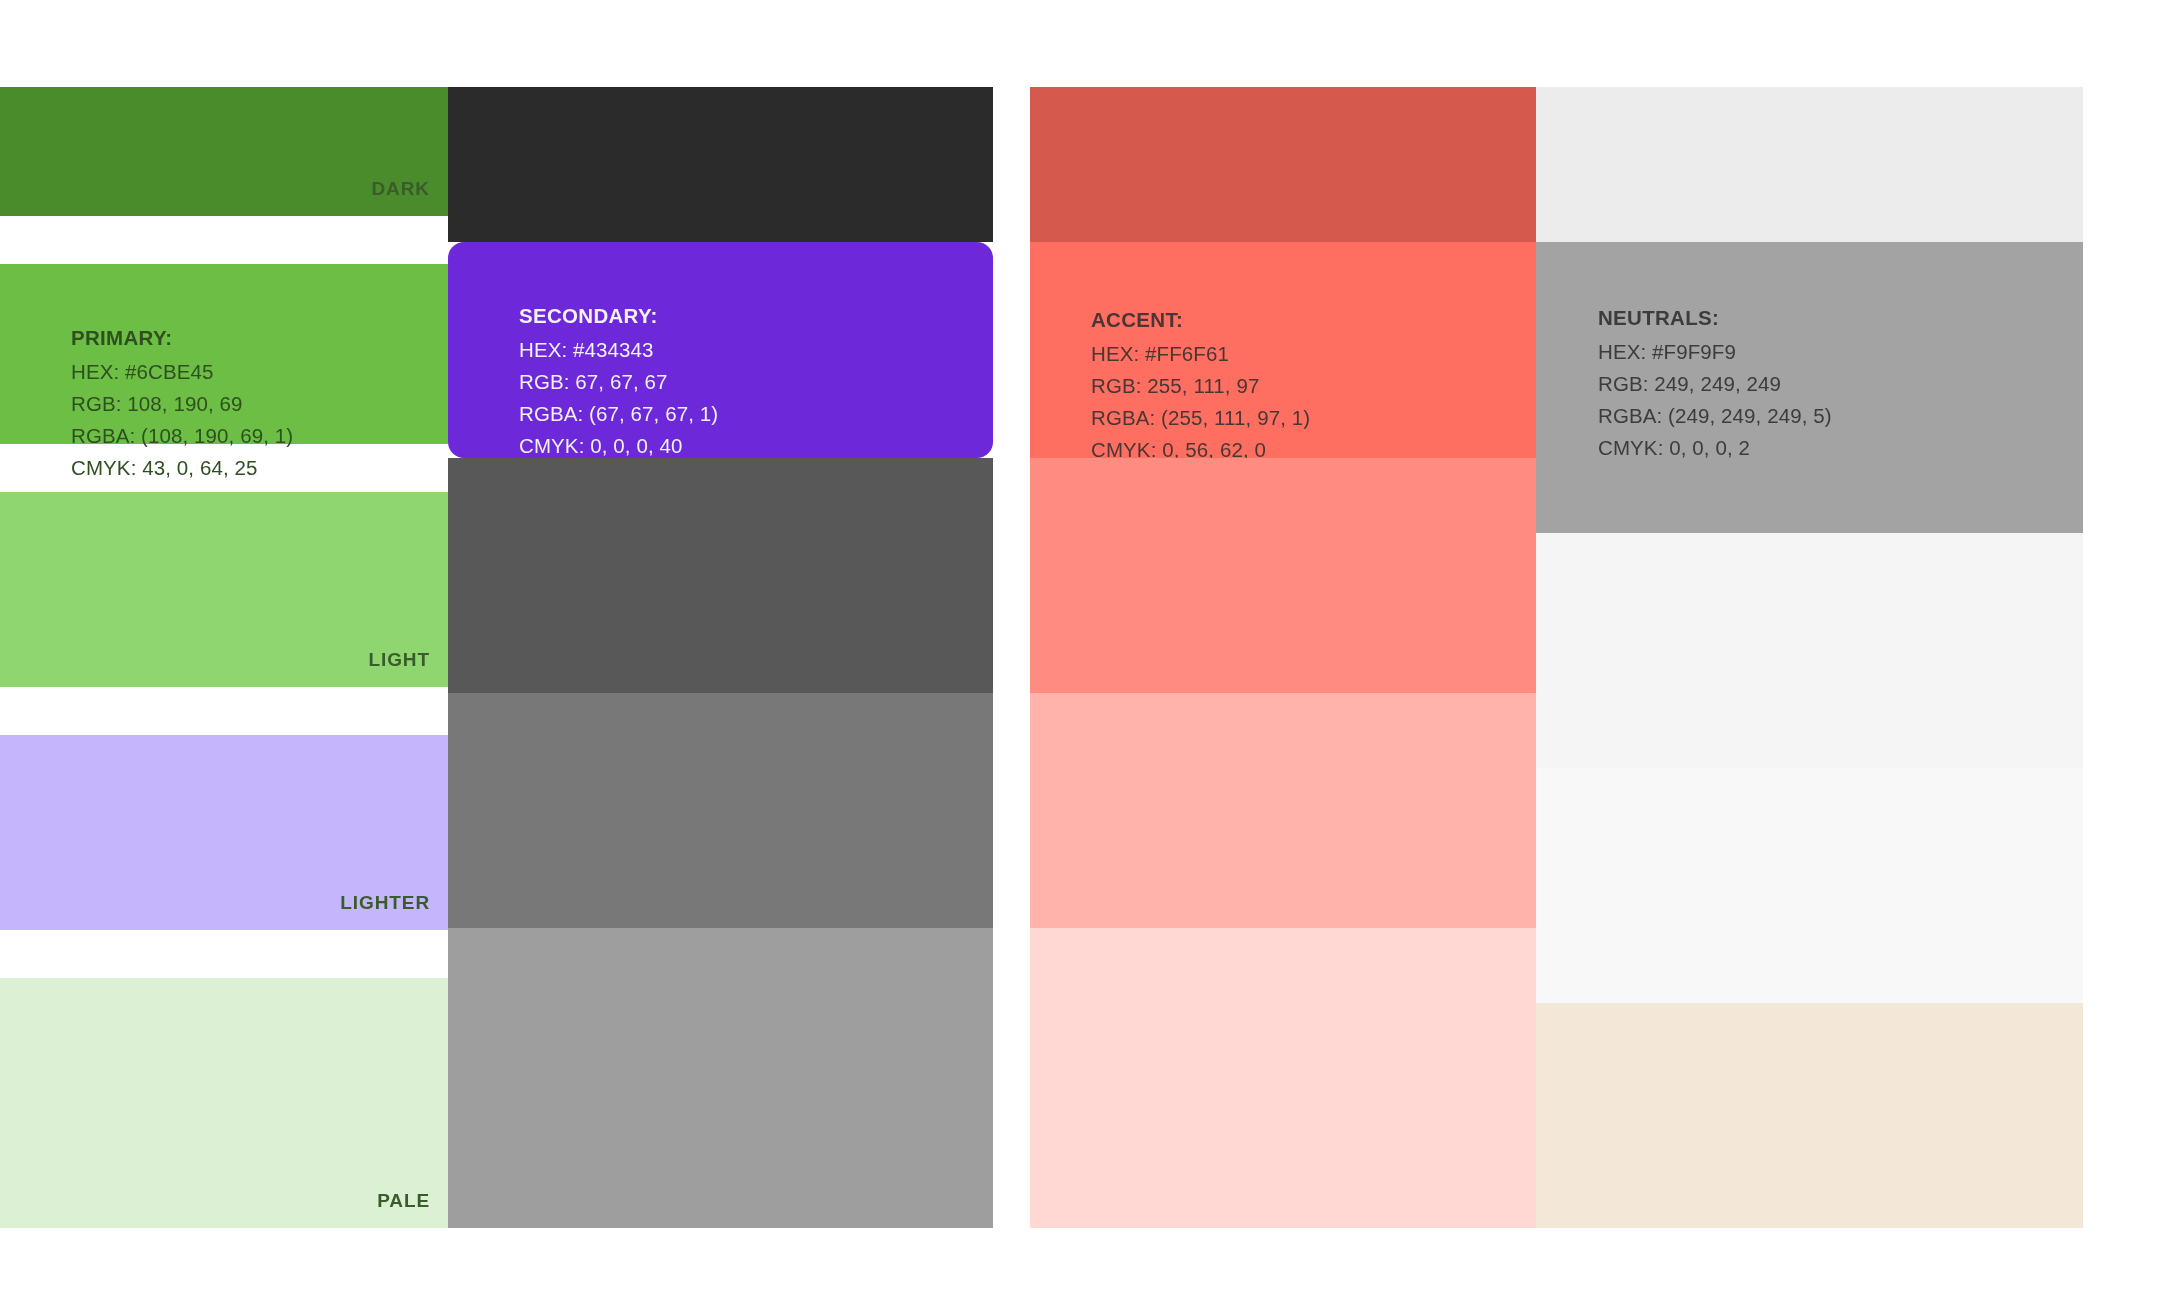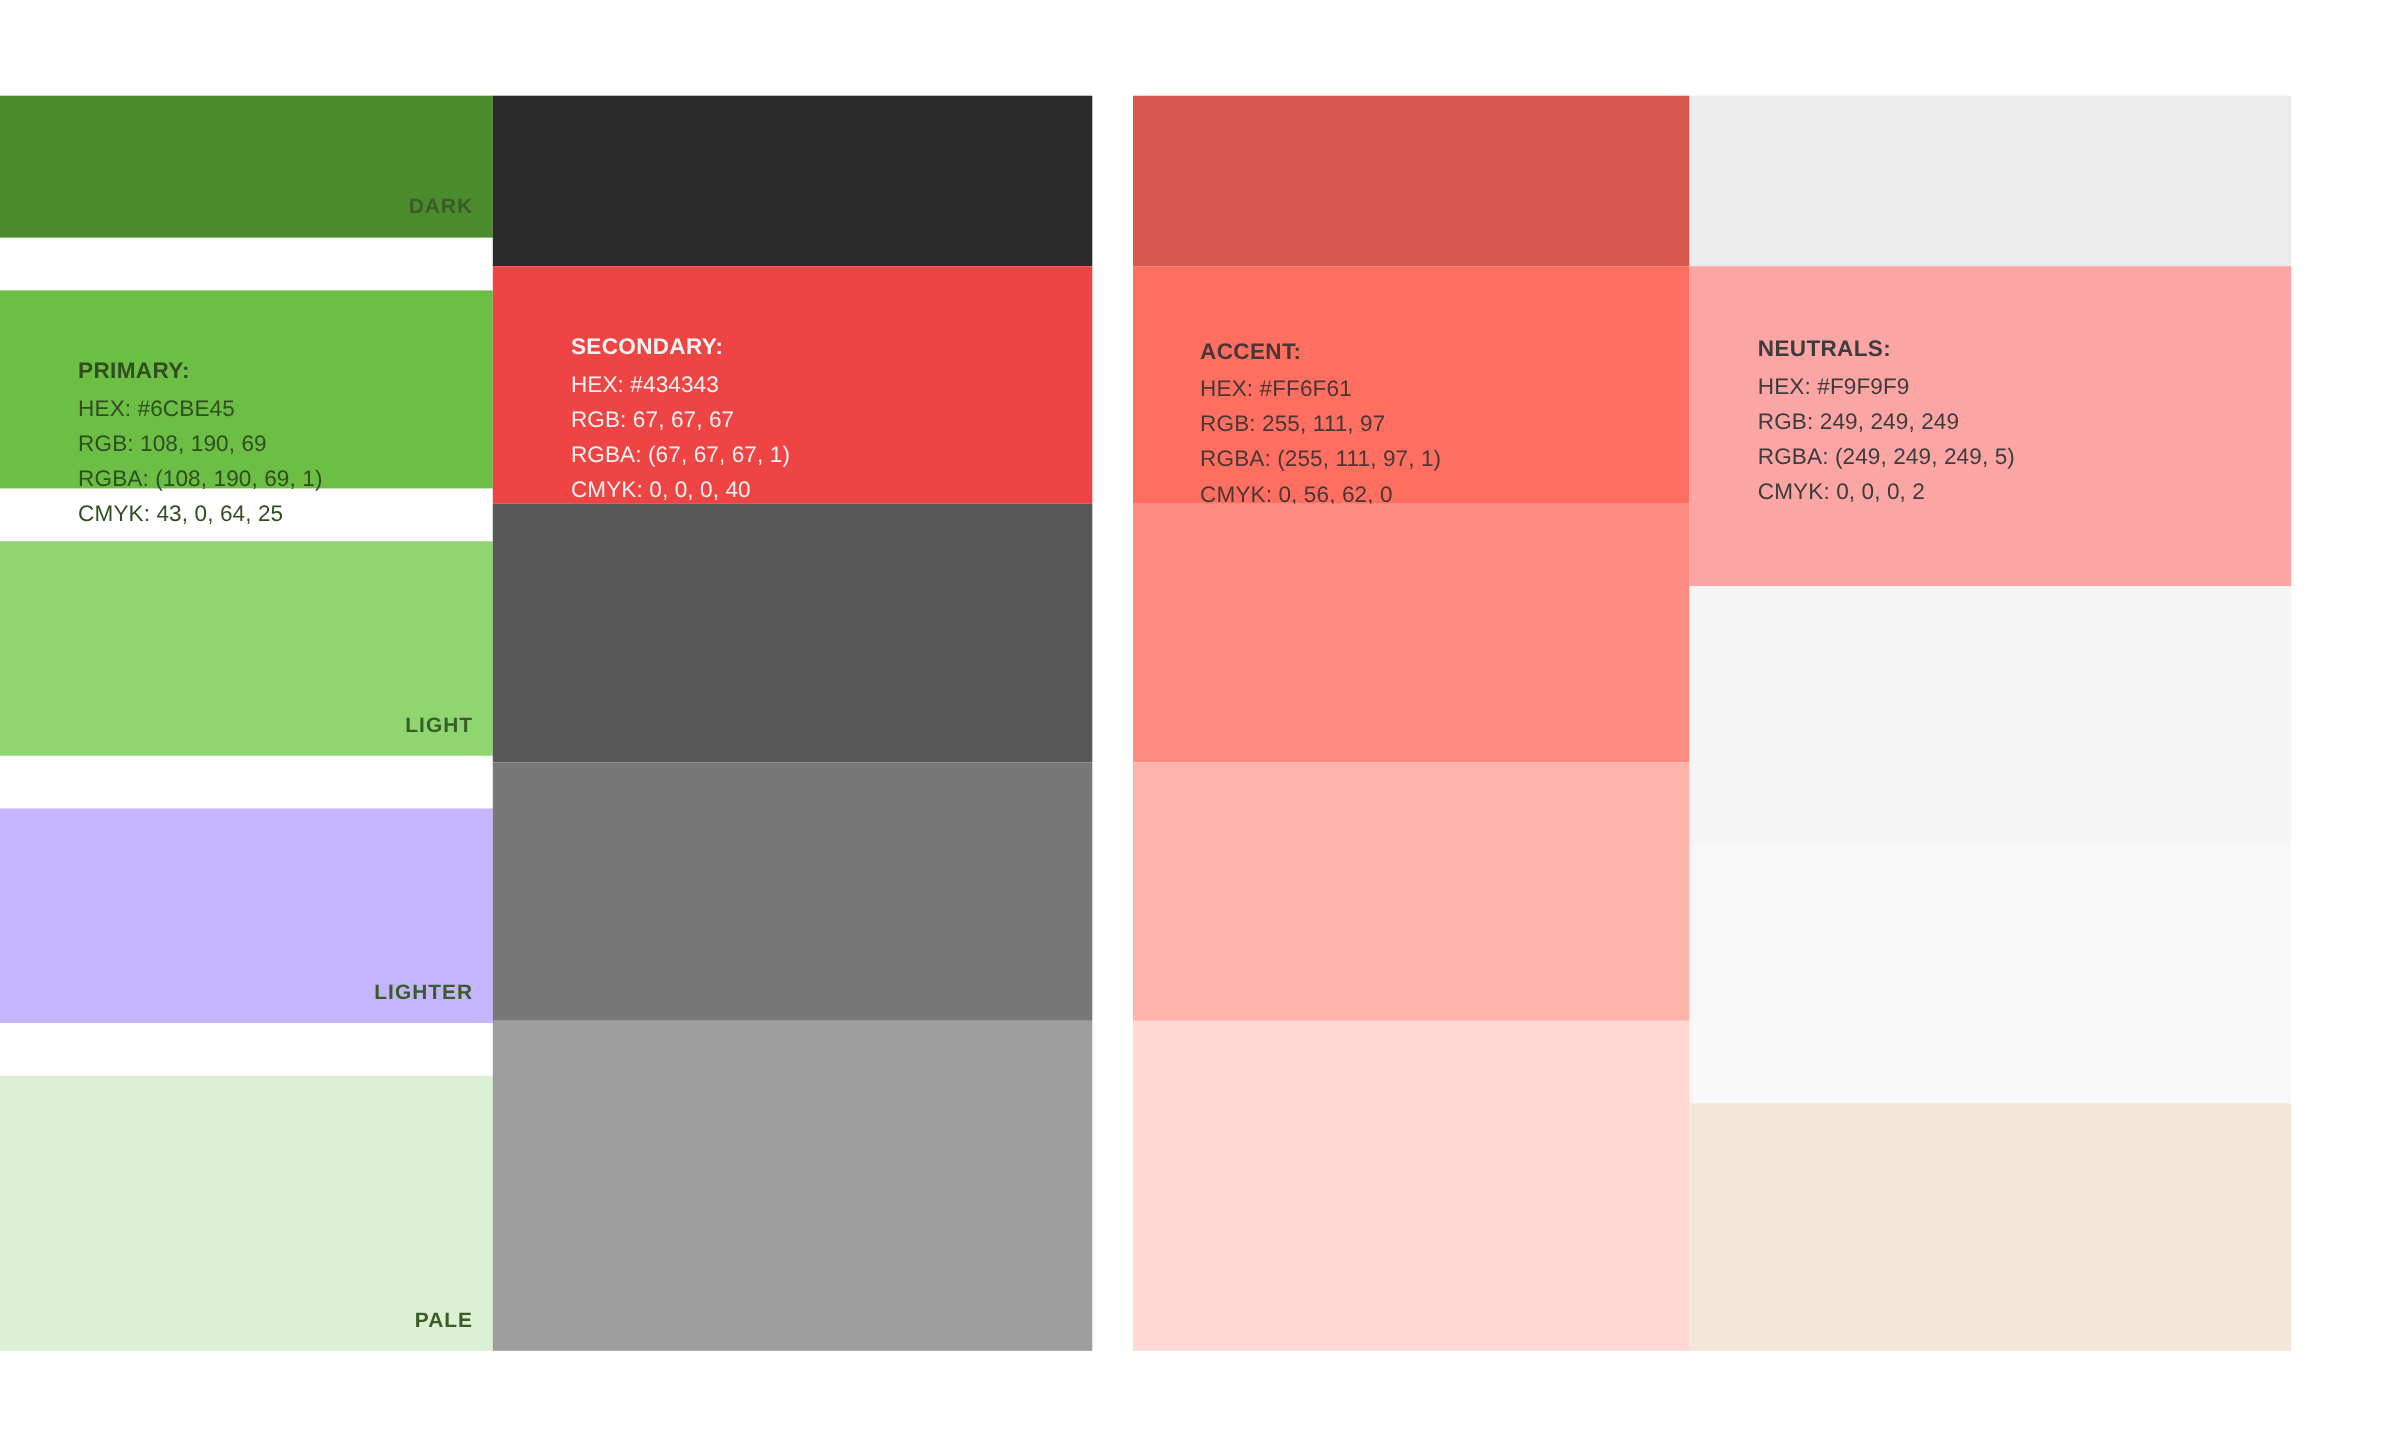--- a/index.html
+++ b/index.html
@@ -100,21 +100,21 @@
     <div class="band h-lighter" style="background-color: #c4b5fd;">
       <span class="row-label" style="color: rgb(58, 92, 42);">LIGHTER</span>
     </div>
     <div class="band h-pale" style="background-color: rgb(220, 241, 211);">
       <span class="row-label" style="color: rgb(58, 92, 42);">PALE</span>
     </div>
   </div>
 
   <div class="column col-secondary">
     <div class="band h-dark" style="background-color: rgb(43, 43, 43);"></div>
-    <div class="band h-base" style="background-color: #ef4444;">
+    <div class="band h-base" style="background-color: #6d28d9; border-radius: 16px;">
       <div class="info info-secondary" style="color: rgb(242, 242, 242);">
         <span class="title">SECONDARY:</span>
         <span class="line">HEX: #434343</span>
         <span class="line">RGB: 67, 67, 67</span>
         <span class="line">RGBA: (67, 67, 67, 1)</span>
         <span class="line">CMYK: 0, 0, 0, 40</span>
       </div>
     </div>
     <div class="band h-light" style="background-color: rgb(88, 88, 88);"></div>
     <div class="band h-lighter" style="background-color: rgb(120, 120, 120);"></div>
@@ -132,21 +132,21 @@
         <span class="line">CMYK: 0, 56, 62, 0</span>
       </div>
     </div>
     <div class="band h-light" style="background-color: rgb(255, 140, 128);"></div>
     <div class="band h-lighter" style="background-color: rgb(255, 179, 171);"></div>
     <div class="band h-pale" style="background-color: rgb(255, 215, 211);"></div>
   </div>
 
   <div class="column col-neutrals">
     <div class="band n-dark" style="background-color: rgb(236, 236, 236);"></div>
-    <div class="band n-base" style="background-color: #fca5a5;">
+    <div class="band n-base" style="background-color: #a3a3a3;">
       <div class="info info-neutrals" style="color: rgb(60, 60, 60);">
         <span class="title">NEUTRALS:</span>
         <span class="line">HEX: #F9F9F9</span>
         <span class="line">RGB: 249, 249, 249</span>
         <span class="line">RGBA: (249, 249, 249, 5)</span>
         <span class="line">CMYK: 0, 0, 0, 2</span>
       </div>
     </div>
     <div class="band n-light" style="background-color: rgb(245, 245, 245);"></div>
     <div class="band n-lighter" style="background-color: rgb(248, 248, 248);"></div>

